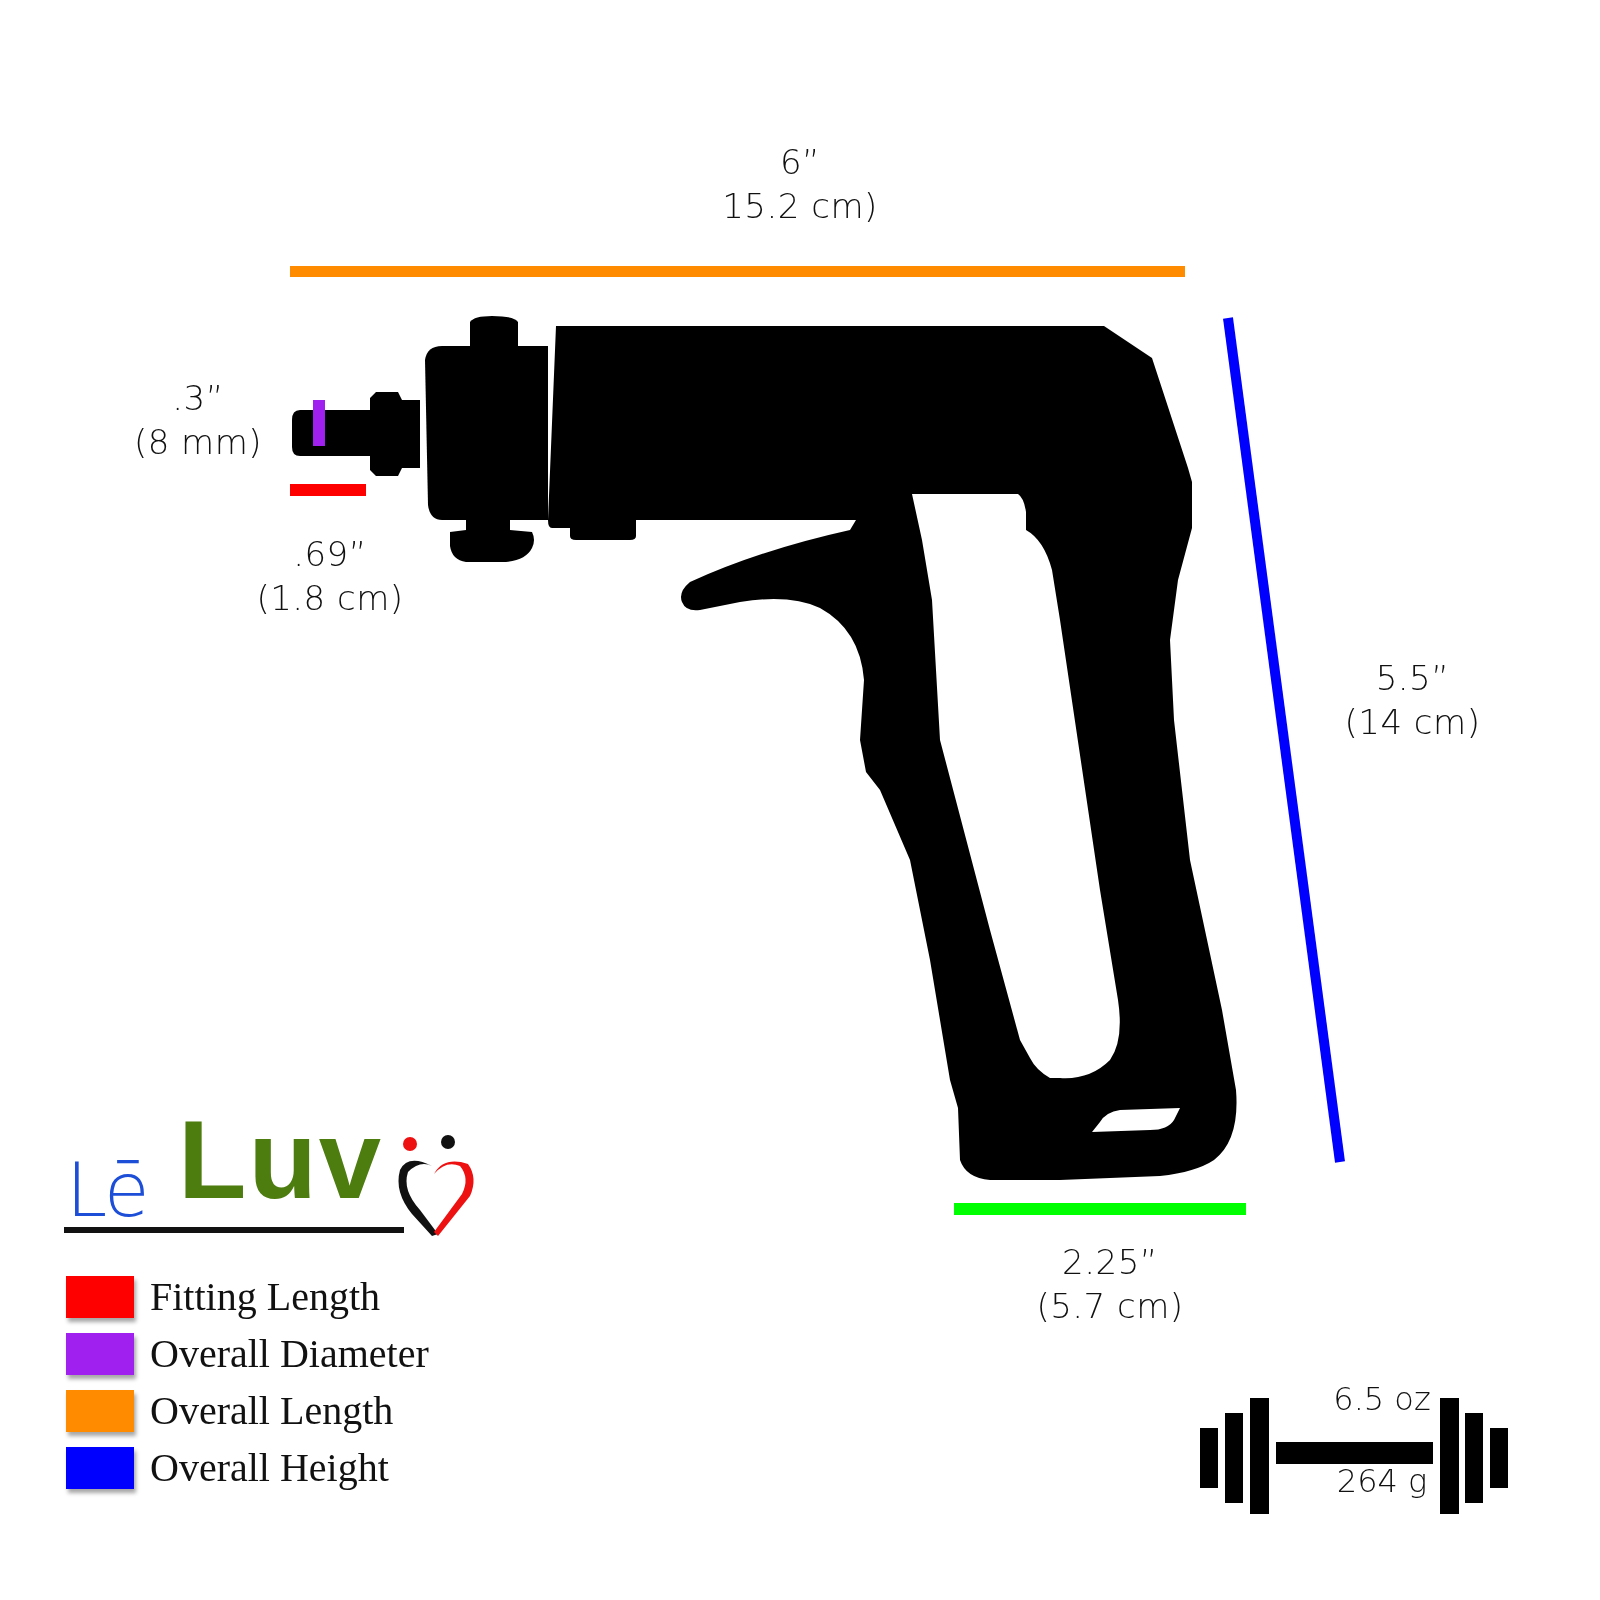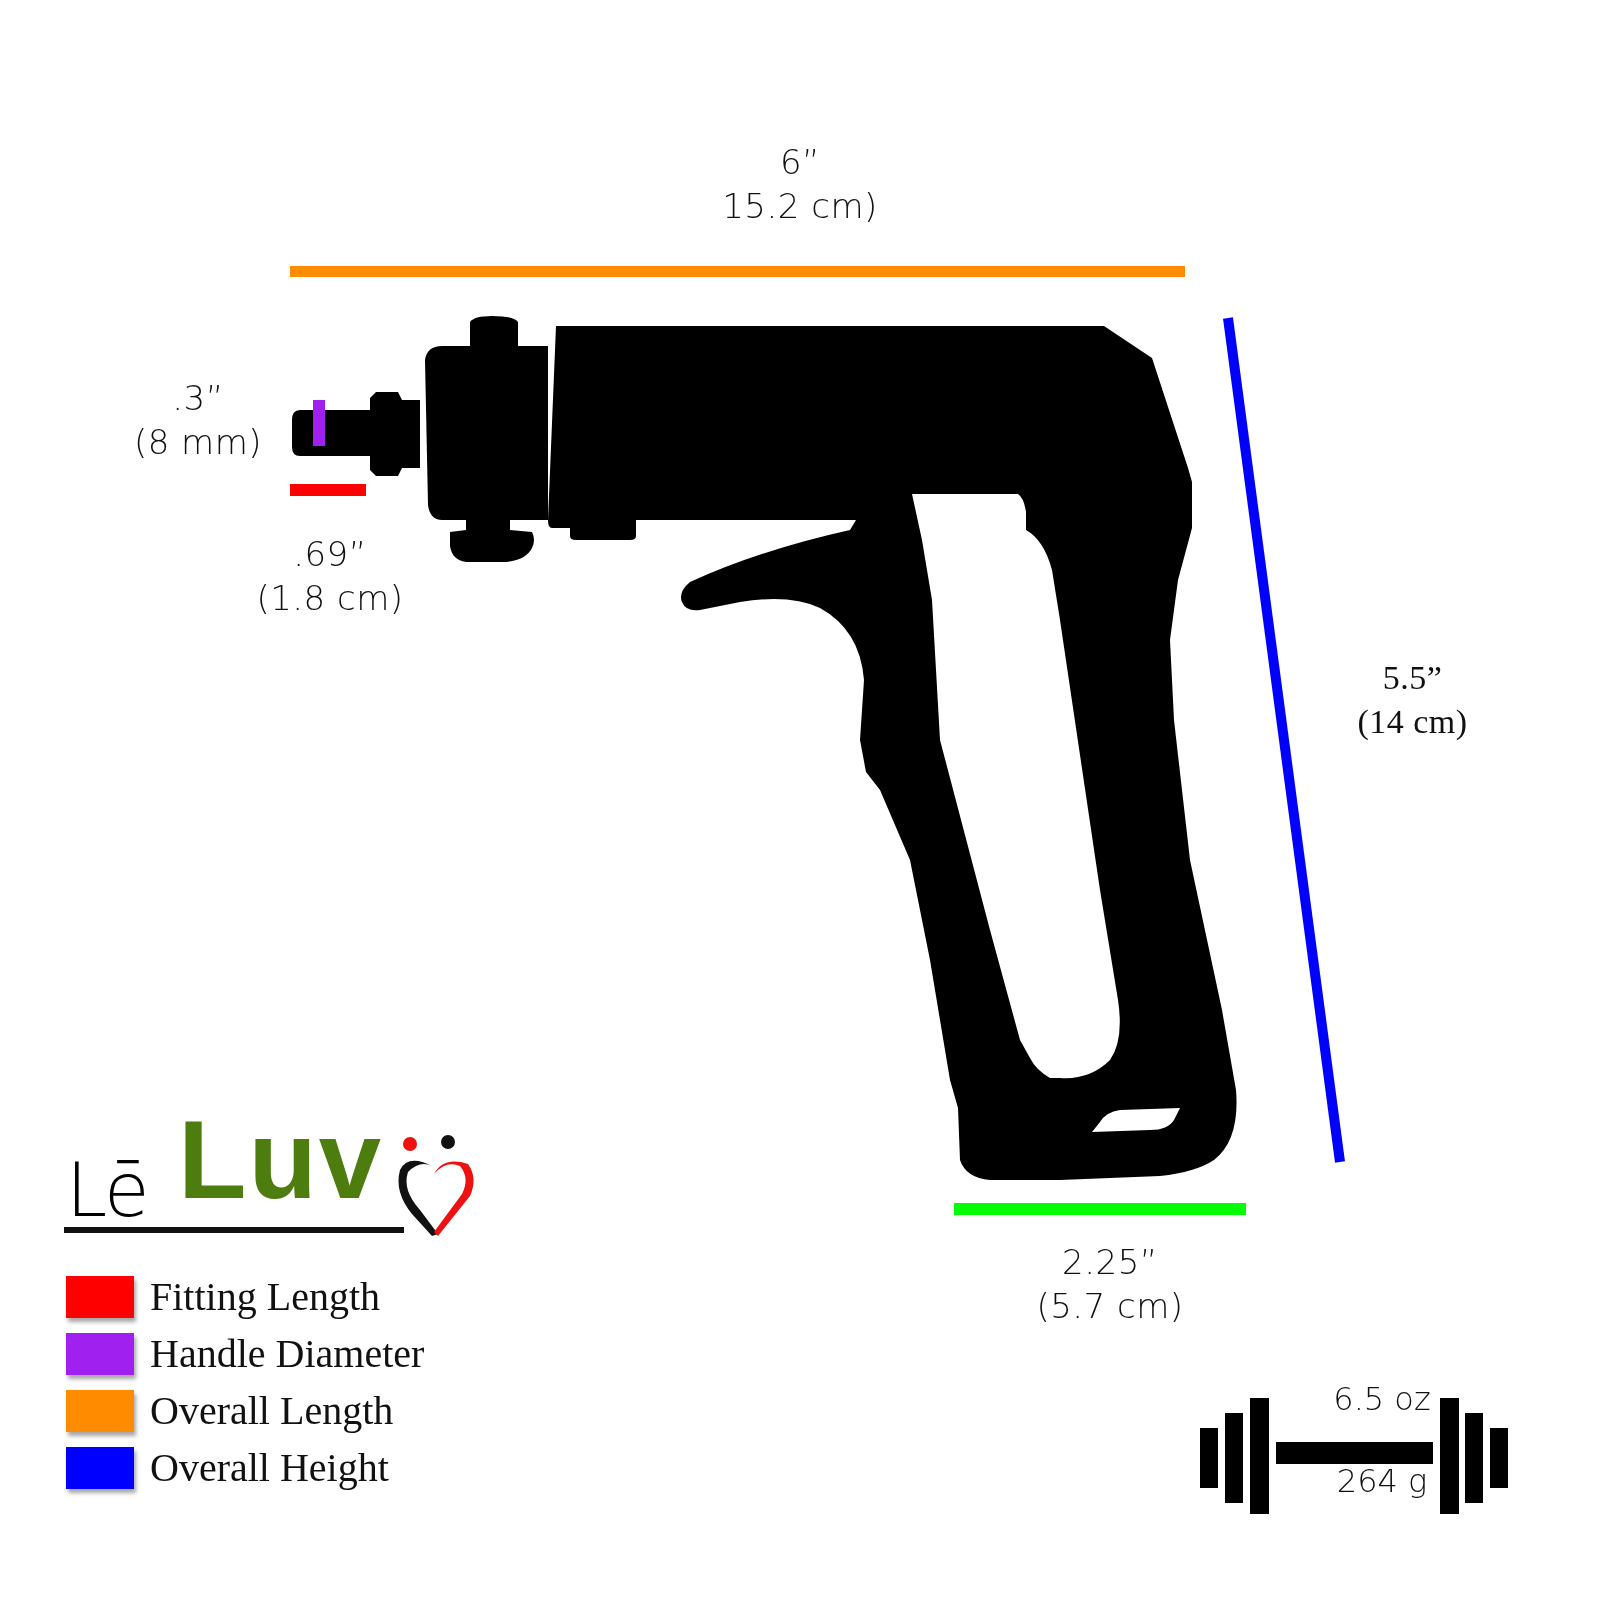--- a/index.html
+++ b/index.html
@@ -9,21 +9,21 @@
   .dim-label { position: absolute; text-align: center; font-size: 34px; line-height: 44px;
                font-weight: 300; color: #111; letter-spacing: 0.5px; }
   .dim-label div { white-space: nowrap; }
   .bar { position: absolute; }
   svg.silhouette { position: absolute; left: 0; top: 0; }
   .legend { position: absolute; left: 66px; top: 1268px; }
   .legend-item { display: flex; align-items: center; height: 57px; }
   .swatch { width: 68px; height: 42px; margin-right: 16px; box-shadow: 2px 4px 4px rgba(0,0,0,0.35); }
   .legend-label { font-size: 40px; font-weight: 300; color: #111; white-space: nowrap; font-family: Liberation Serif, serif; }
   .logo { position: absolute; left: 60px; top: 1085px; width: 420px; height: 160px; }
-  .logo-le { position: absolute; left: 6px; top: 62px; font-size: 74px; font-weight: 300; color: #000000;
+  .logo-le { position: absolute; left: 6px; top: 62px; font-size: 74px; font-weight: 300; color: #1d4ed8;
              font-family: "DejaVu Sans", sans-serif; letter-spacing: -2px; }
   .logo-luv { position: absolute; left: 118px; top: 10px; font-size: 112px; font-weight: bold; color: #4d7c0f;
               font-family: "Liberation Sans", sans-serif; letter-spacing: 2px; }
   .logo-rule { position: absolute; left: 4px; top: 142px; width: 340px; height: 6px; background: #111; }
   .weight { position: absolute; left: 1228px; top: 1412px; width: 308px; height: 126px; }
   .weight-text { position: absolute; left: 70px; width: 168px; text-align: center; font-size: 32px; font-weight: 300; }
 </style>
 </head>
 <body>
 
@@ -62,21 +62,21 @@
 
 <div class="bar" style="left:290px; top:484px; width:76px; height:12px; background:#ff0000;"></div>
 <div class="dim-label" style="left:240px; top:532px; width:180px;">
   <div>.69”</div>
   <div>(1.8 cm)</div>
 </div>
 
 <svg class="abs" style="left:0; top:0;" width="1600" height="1600">
   <line x1="1228" y1="318" x2="1340" y2="1162" stroke="#0000ff" stroke-width="10"></line>
 </svg>
-<div class="dim-label" style="left:1330px; top:656px; width:165px;font-family:Liberation Serif, serif;">
+<div class="dim-label" style="left:1330px; top:656px; width:165px;">
   <div>5.5”</div>
   <div>(14 cm)</div>
 </div>
 
 <div class="bar" style="left:954px; top:1203px; width:292px; height:12px; background:#00ff00;"></div>
 <div class="dim-label" style="left:1010px; top:1240px; width:200px;text-align:center;">
   <div>2.25”</div>
   <div>(5.7 cm)</div>
 </div>
 
@@ -92,21 +92,21 @@
   </svg>
 </div>
 
 <div class="legend">
   <div class="legend-item">
     <div class="swatch" style="background:#ff0000;"></div>
     <span class="legend-label">Fitting Length</span>
   </div>
   <div class="legend-item">
     <div class="swatch" style="background:#a020f0;"></div>
-    <span class="legend-label">Handle Diameter</span>
+    <span class="legend-label">Overall Diameter</span>
   </div>
   <div class="legend-item">
     <div class="swatch" style="background:#ff8c00;"></div>
     <span class="legend-label">Overall Length</span>
   </div>
   <div class="legend-item">
     <div class="swatch" style="background:#0000ff;"></div>
     <span class="legend-label">Overall Height</span>
   </div>
 </div>

